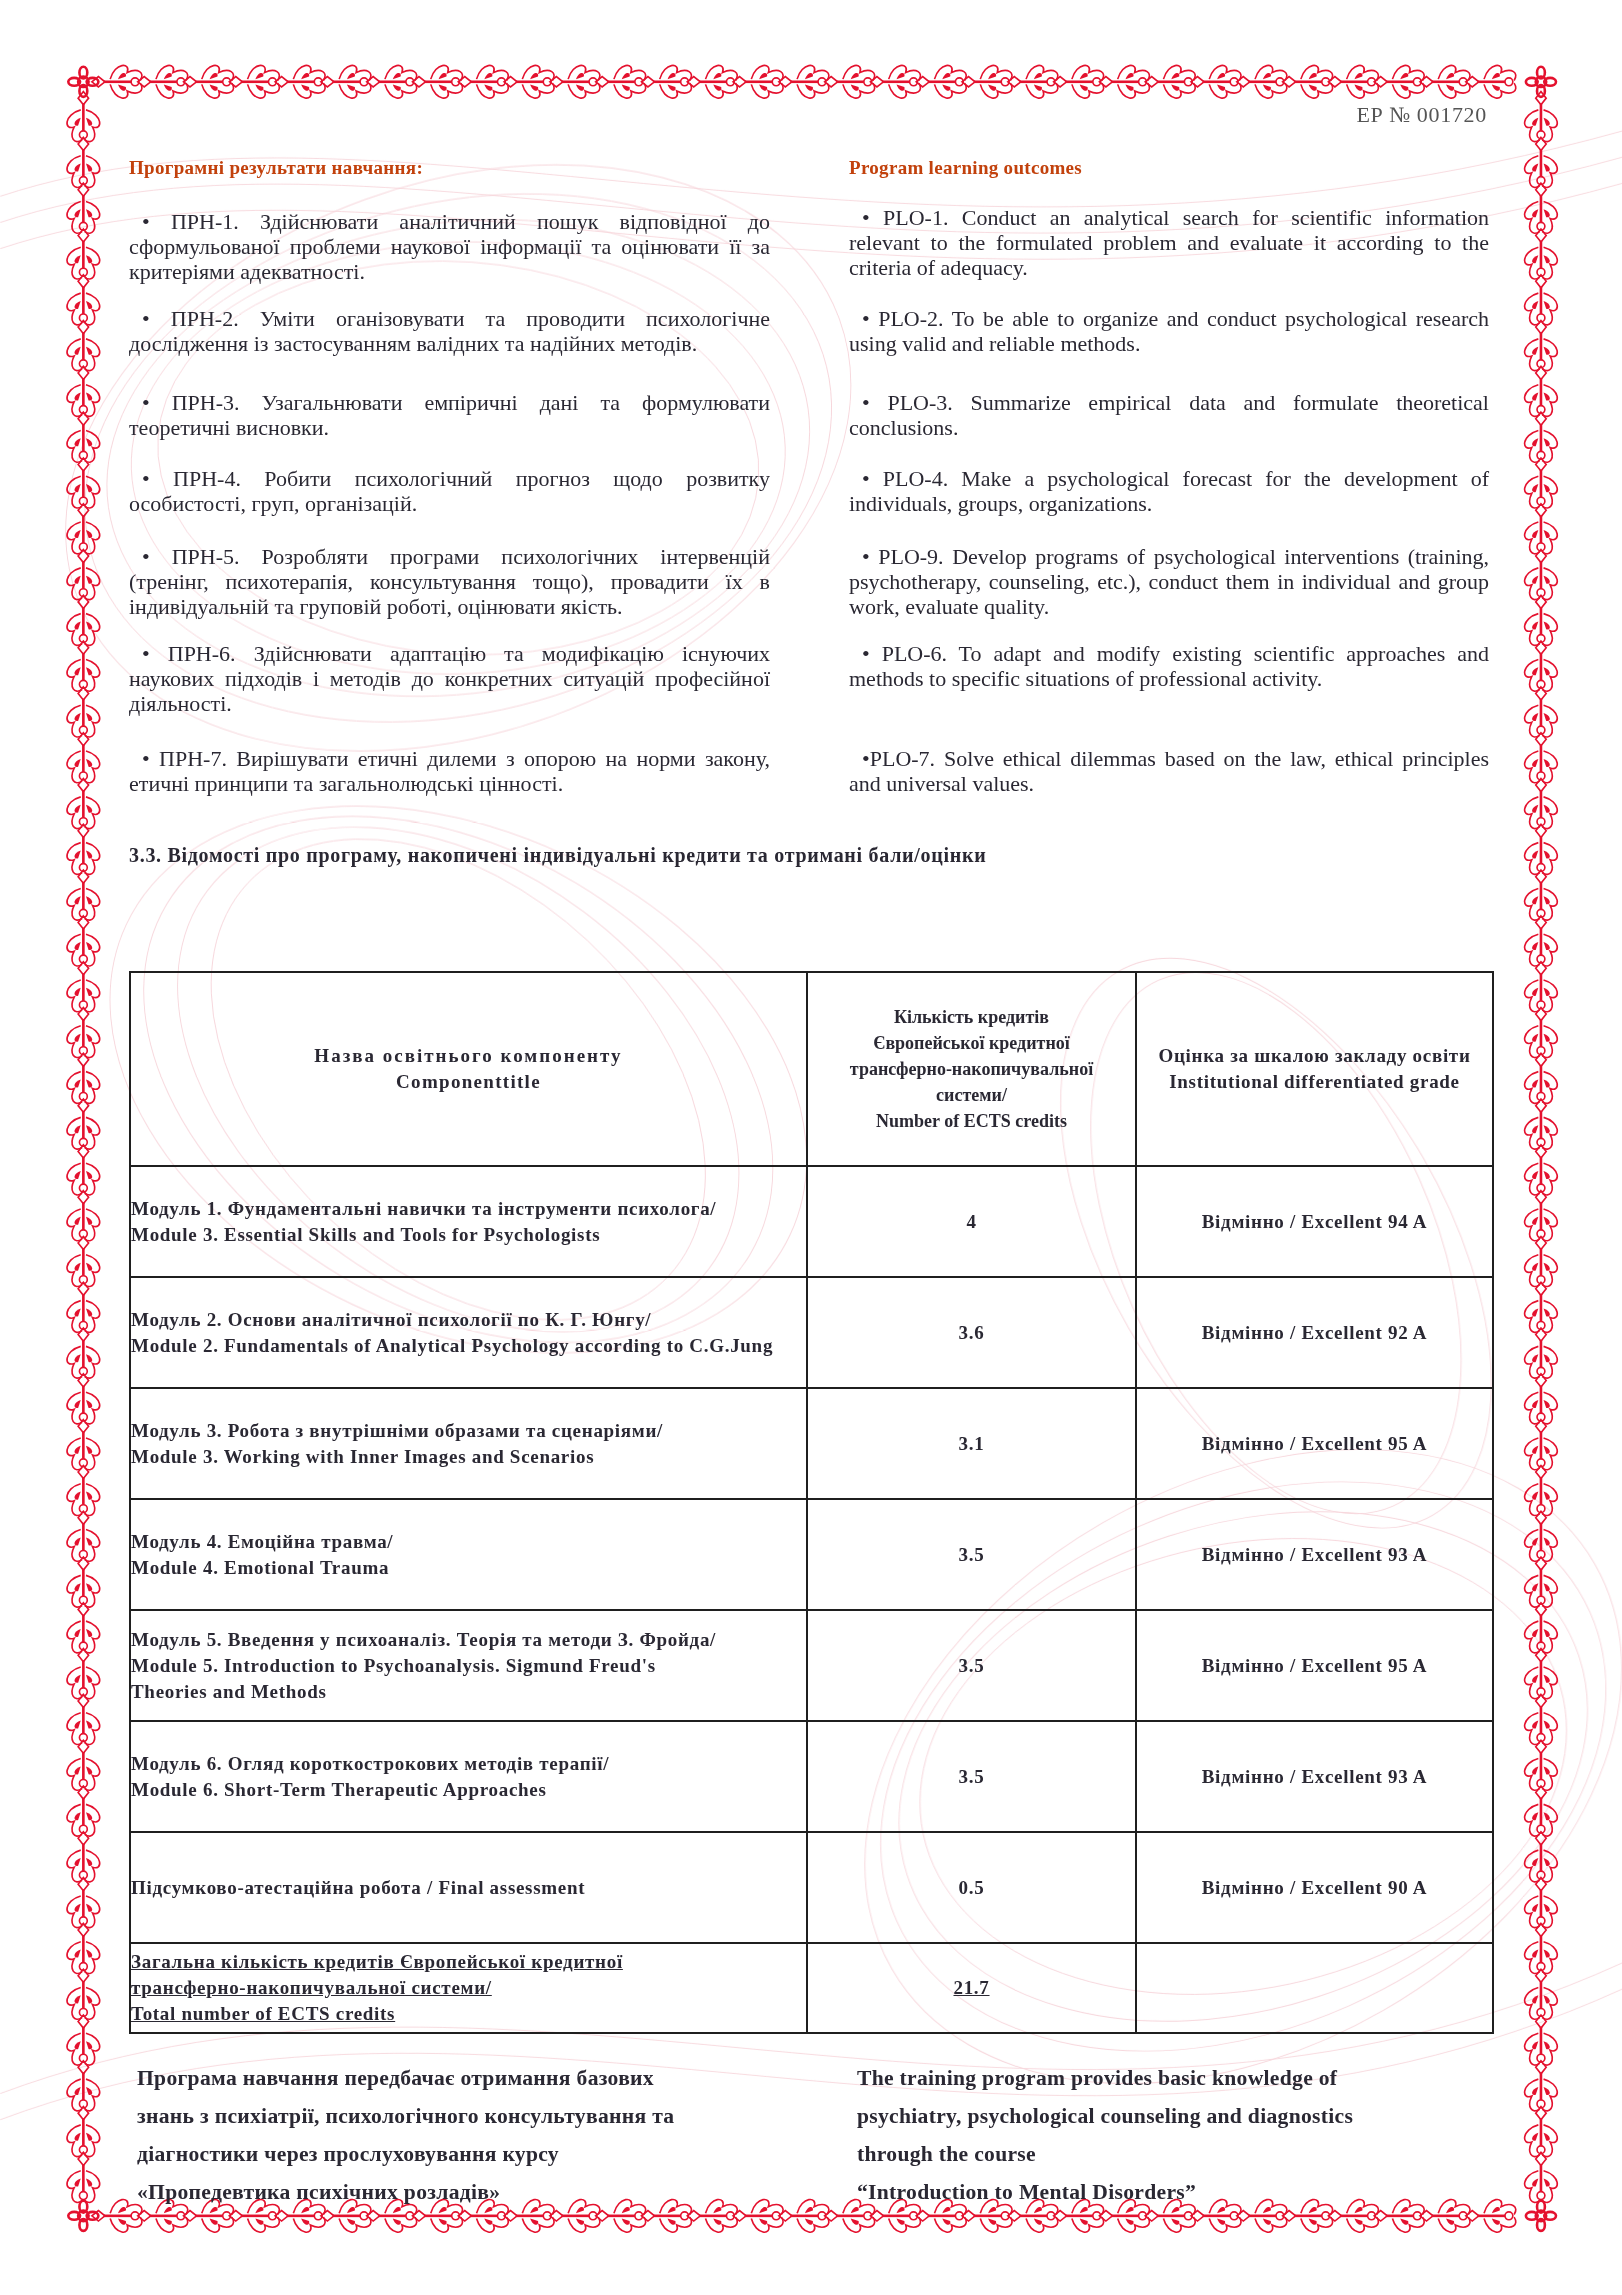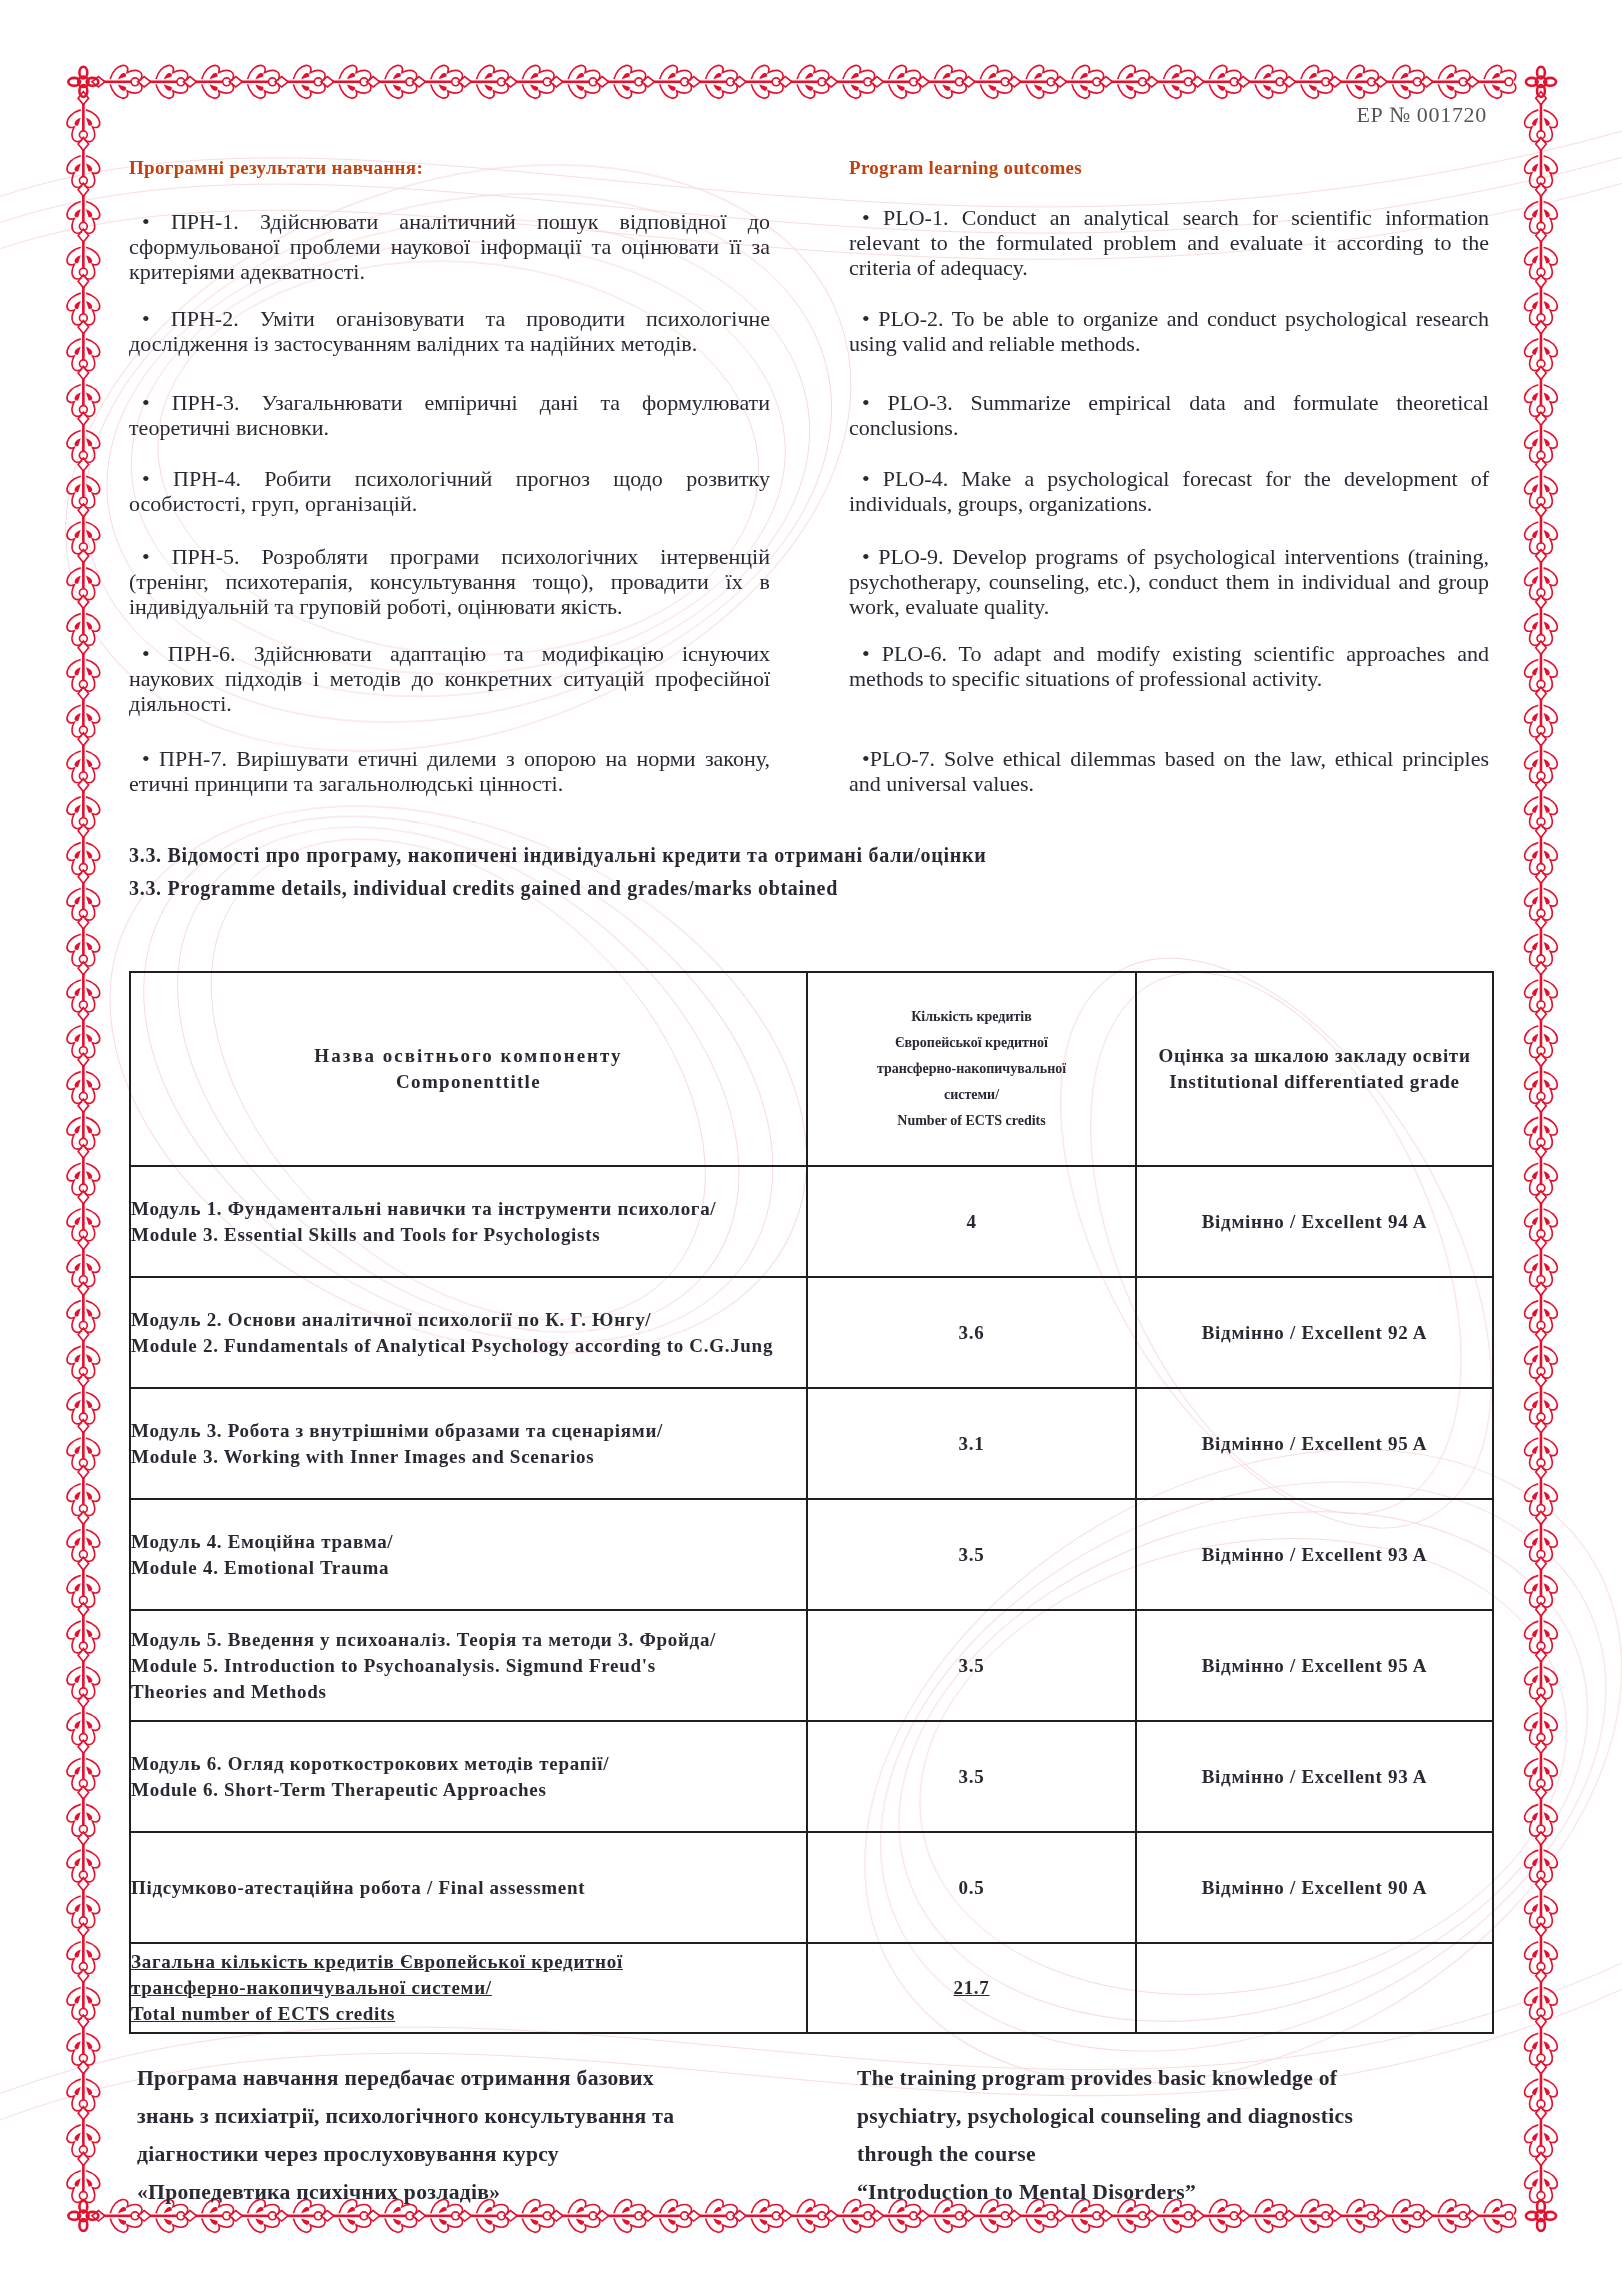--- a/index.html
+++ b/index.html
@@ -41,21 +41,21 @@
   table.grades td, table.grades th {
     border: 2.6px double #1f1f1f;
     vertical-align: middle;
     padding: 0 2.6px;
     font-size: 19px;
     font-weight: bold;
     letter-spacing: 0.7px;
     line-height: 26px;
   }
   table.grades th { font-weight: bold; text-align: center; }
-  table.grades th.h-credits { font-size: 14px; line-height: 26px; letter-spacing: 0; font-weight: normal; margin-top: 36px; }
+  table.grades th.h-credits { font-size: 18px; line-height: 26px; letter-spacing: 0; font-weight: normal; margin-top: 36px; }
   table.grades th.h-credits, table.grades th.h-grade { font-weight: bold; }
   table.grades td.c-credits { text-align: center; }
   table.grades td.c-grade { text-align: center; }
   table.grades tr.head { height: 194px; }
   table.grades tr.r { height: 111px; }
   table.grades tr.total { height: 90px; text-decoration: underline; }
   table.grades td.c-name { padding-left: 0; }
 
   .bottom { position: absolute; top: 2055px; font-size: 21.6px; font-weight: bold; line-height: 30px; letter-spacing: 0.3px; }
   .bottom.left { left: 129px; width: 667px; }
@@ -298,21 +298,20 @@
     <p class="outcome" style="top:149px">• PLO-2. To be able to organize and conduct psychological research using valid and reliable methods.</p>
     <p class="outcome" style="top:233px">• PLO-3. Summarize empirical data and formulate theoretical conclusions.</p>
     <p class="outcome" style="top:309px">• PLO-4. Make a psychological forecast for the development of individuals, groups, organizations.</p>
     <p class="outcome" style="top:387px">• PLO-9. Develop programs of psychological interventions (training, psychotherapy, counseling, etc.), conduct them in individual and group work, evaluate quality.</p>
     <p class="outcome" style="top:484px">• PLO-6. To adapt and modify existing scientific approaches and methods to specific situations of professional activity.</p>
     <p class="outcome" style="top:589px">•PLO-7. Solve ethical dilemmas based on the law, ethical principles and universal values.</p>
   </div>
 
   <div class="section-heads">
     <div>3.3. Відомості про програму, накопичені індивідуальні кредити та отримані бали/оцінки</div>
-    <div>3.3. Programme details, individual credits gained and grades/marks obtained</div>
   </div>
 
   <table class="grades">
     <colgroup>
       <col style="width:677px">
       <col style="width:329px">
       <col style="width:357px">
     </colgroup>
     <tbody>
         <tr class="head">

